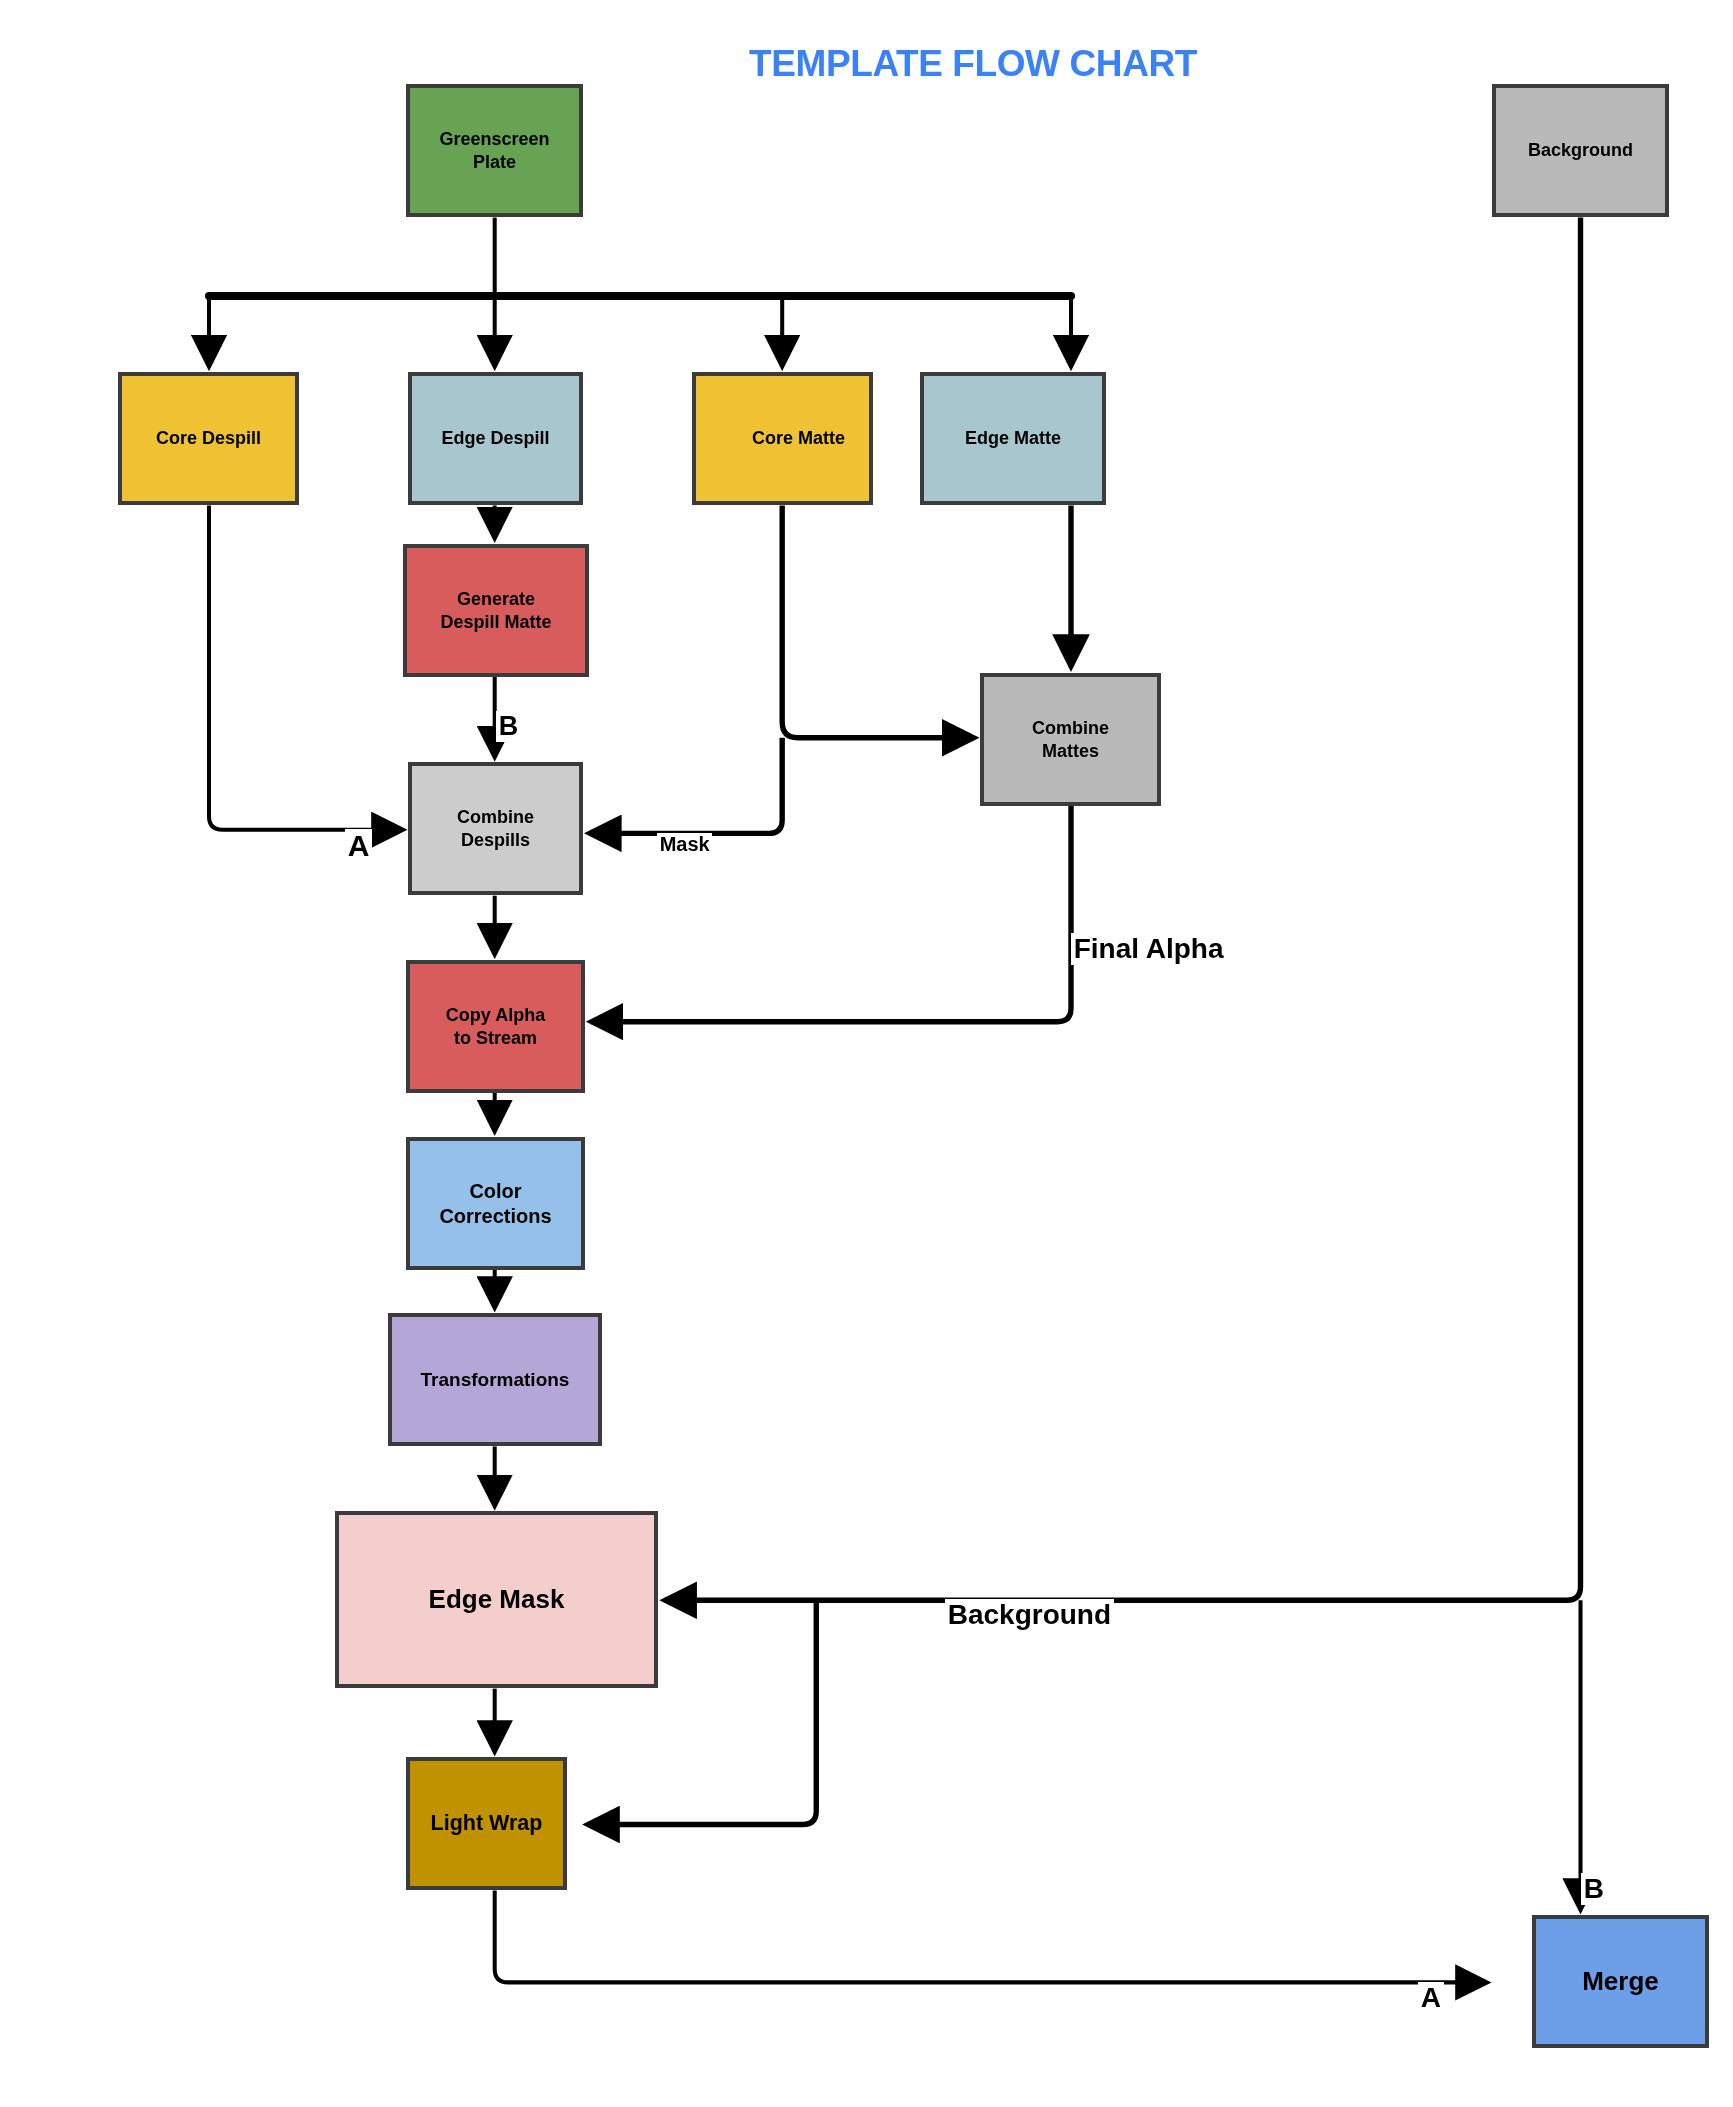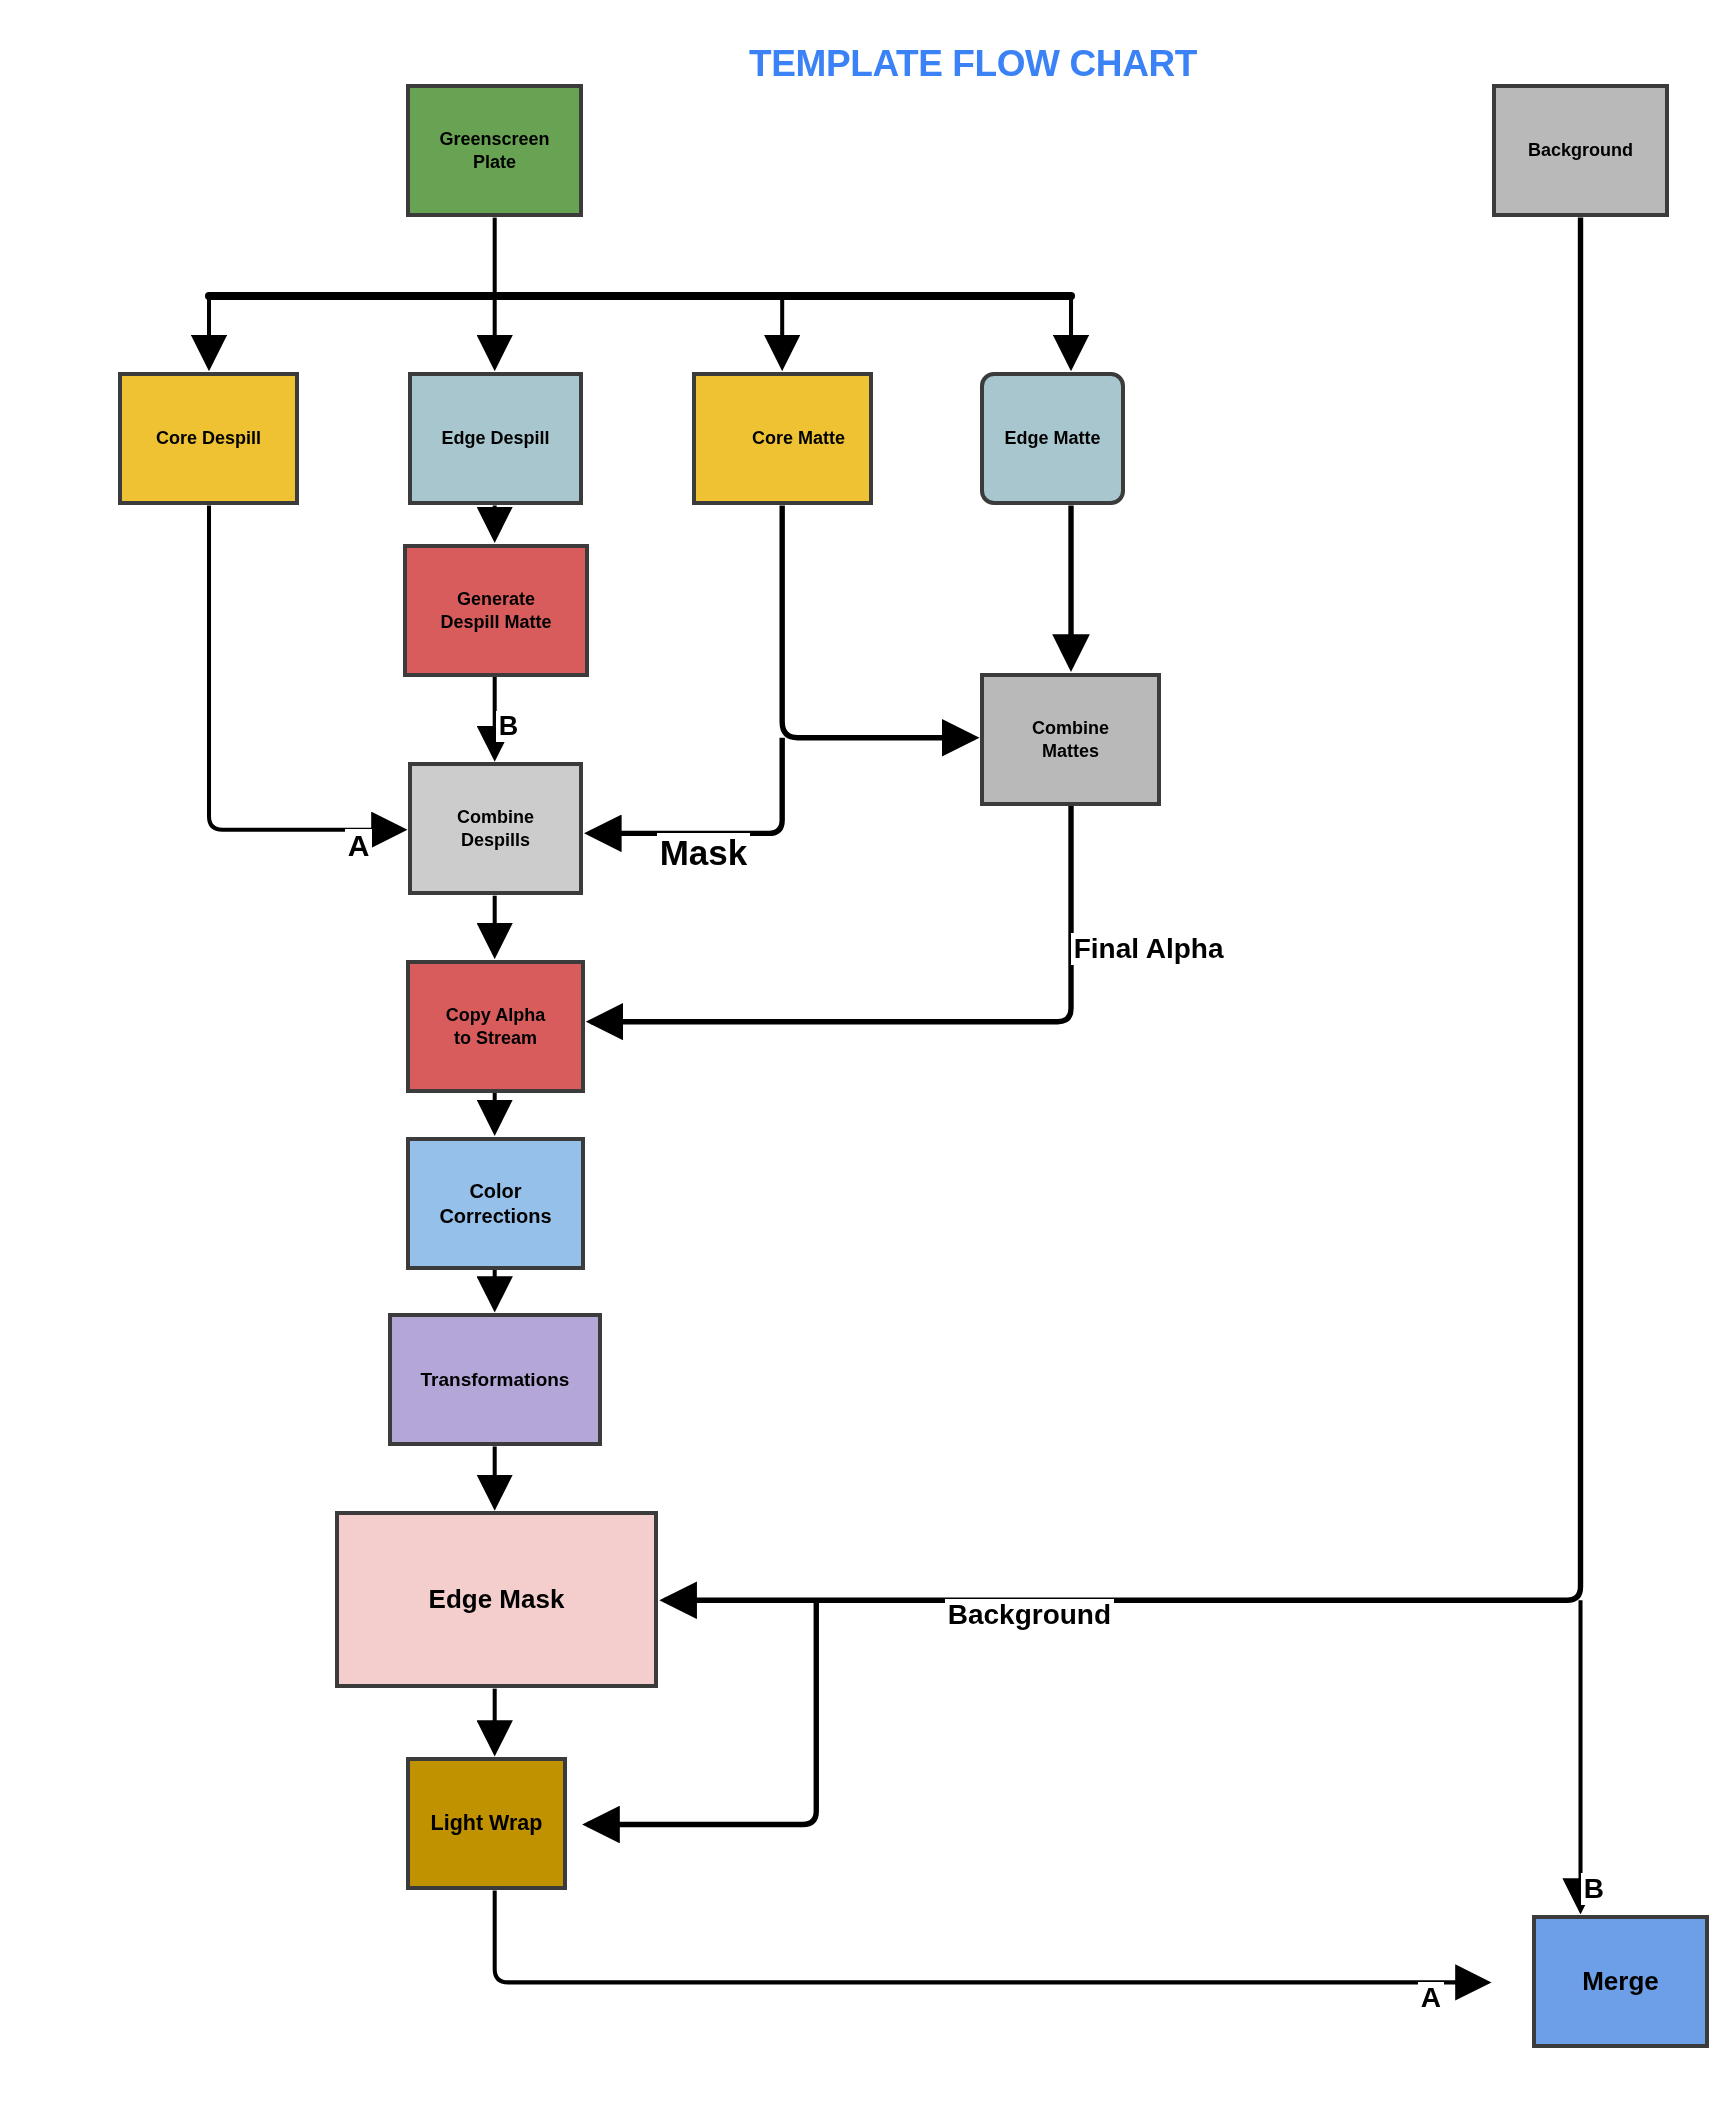--- a/index.html
+++ b/index.html
@@ -115,38 +115,38 @@
   </svg>
 
   <div class="title" style="left: 749px; top: 43px; font-size: 37px;">TEMPLATE FLOW CHART</div>
 
   <div class="node" style="left: 406px; top: 84px; width: 177px; height: 133px; background: rgb(103, 163, 82); font-size: 18px; border-color: rgb(59, 59, 59);">Greenscreen
 Plate</div>
   <div class="node" style="left: 1492px; top: 84px; width: 177px; height: 133px; background: rgb(185, 185, 185); font-size: 18px; border-color: rgb(59, 59, 59);">Background</div>
   <div class="node" style="left: 118px; top: 372px; width: 181px; height: 133px; background: rgb(238, 194, 50); font-size: 18px; border-color: rgb(59, 59, 59);">Core Despill</div>
   <div class="node" style="left: 408px; top: 372px; width: 175px; height: 133px; background: rgb(167, 198, 206); font-size: 18px; border-color: rgb(59, 59, 59);">Edge Despill</div>
   <div class="node" style="left: 692px; top: 372px; width: 181px; height: 133px; background: rgb(238, 194, 50); font-size: 18px; border-color: rgb(59, 59, 59); padding-left: 32px;">Core Matte</div>
-  <div class="node" style="left: 980px; top: 372px; width: 145px; height: 133px; background: rgb(167, 198, 206); font-size: 18px; border-color: rgb(59, 59, 59); border-radius: 14px;">Edge Matte</div>
+  <div class="node" style="left: 920px; top: 372px; width: 186px; height: 133px; background: rgb(167, 198, 206); font-size: 18px; border-color: rgb(59, 59, 59);">Edge Matte</div>
   <div class="node" style="left: 403px; top: 544px; width: 186px; height: 133px; background: rgb(216, 92, 92); font-size: 18px; border-color: rgb(59, 59, 59);">Generate
 Despill Matte</div>
   <div class="node" style="left: 980px; top: 673px; width: 181px; height: 133px; background: rgb(185, 185, 185); font-size: 18px; border-color: rgb(59, 59, 59);">Combine
 Mattes</div>
   <div class="node" style="left: 408px; top: 762px; width: 175px; height: 133px; background: rgb(204, 204, 204); font-size: 18px; border-color: rgb(59, 59, 59);">Combine
 Despills</div>
   <div class="node" style="left: 406px; top: 960px; width: 179px; height: 133px; background: rgb(216, 92, 92); font-size: 18px; border-color: rgb(59, 59, 59);">Copy Alpha
 to Stream</div>
   <div class="node" style="left: 406px; top: 1137px; width: 179px; height: 133px; background: rgb(149, 192, 234); font-size: 20px; border-color: rgb(59, 59, 59);">Color
 Corrections</div>
   <div class="node" style="left: 388px; top: 1313px; width: 214px; height: 133px; background: rgb(181, 166, 216); font-size: 19px; border-color: rgb(59, 59, 59);">Transformations</div>
   <div class="node" style="left: 335px; top: 1511px; width: 323px; height: 177px; background: rgb(244, 205, 205); font-size: 26px; border-color: rgb(59, 59, 59);">Edge Mask</div>
   <div class="node" style="left: 406px; top: 1757px; width: 161px; height: 133px; background: rgb(193, 146, 0); font-size: 21.5px; border-color: rgb(59, 59, 59);">Light Wrap</div>
   <div class="node" style="left: 1492px; top: 1915px; width: 177px; height: 133px; background: rgb(109, 159, 232); font-size: 26px; border-color: rgb(59, 59, 59); margin-left: 40px;">Merge</div>
 
   <div class="edge-label" style="left: 496px; top: 711px; font-size: 27px;">B</div>
   <div class="edge-label" style="left: 345px; top: 829px; font-size: 30px;">A</div>
-  <div class="edge-label" style="left: 657px; top: 833px; font-size: 35px;">Mask</div>
+  <div class="edge-label" style="left: 657px; top: 833px; font-size: 20px;">Mask</div>
   <div class="edge-label" style="left: 1071px; top: 933px; font-size: 28px;">Final Alpha</div>
   <div class="edge-label" style="left: 945px; top: 1599px; font-size: 28px;">Background</div>
   <div class="edge-label" style="left: 1581px; top: 1873px; font-size: 28px;">B</div>
   <div class="edge-label" style="left: 1418px; top: 1982px; font-size: 28px;">A</div>
 
 </div>
 
 
 </body></html>

